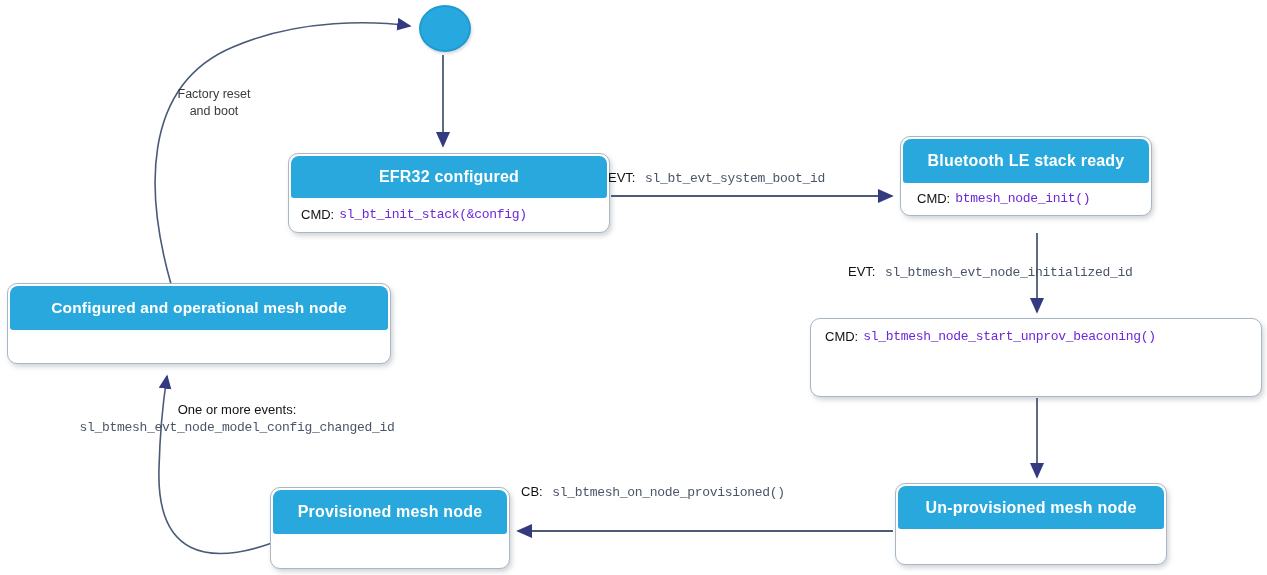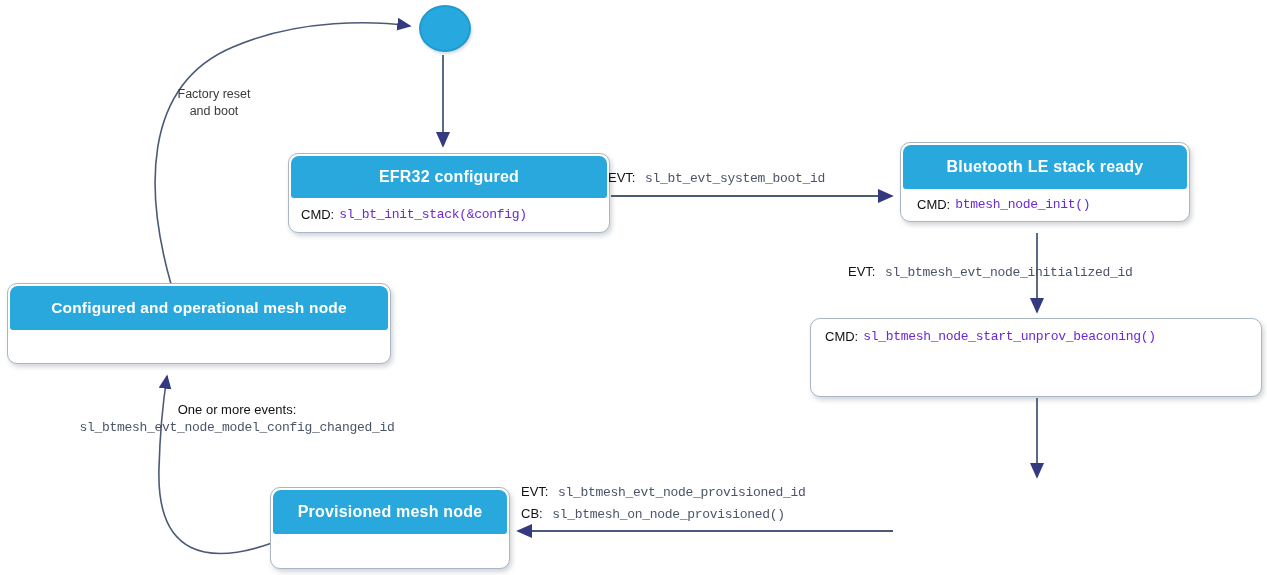--- a/index.html
+++ b/index.html
@@ -30,21 +30,21 @@
   .pfx{font-weight:normal;color:#111111;font-size:13px;}
   .code{
     font-family:"Liberation Mono",monospace;font-size:13px;color:#6d28d9;
     margin-left:5px;letter-spacing:-0.3px;
   }
 
   
   #st-efr32      {left:288px;top:153px;width:322px;height:80px;}
   #st-efr32 .state-header{height:42px;}
   #st-efr32 .state-body  {height:32px;}
-  #st-le         {left:900px;top:142px;width:290px;height:80px;}
+  #st-le         {left:900px;top:136px;width:252px;height:80px;}
   #st-le .state-header{height:44px;}
   #st-le .state-body  {height:30px;padding-left:14px;}
   #st-mesh       {left:810px;top:318px;width:452px;height:79px;}
   #st-mesh .state-header{height:42px;}
   #st-mesh .state-body  {height:31px;padding-left:12px;}
   #st-unprov     {left:895px;top:483px;width:272px;height:82px;}
   #st-unprov .state-header{height:43px;}
   #st-unprov .state-body  {height:33px;}
   #st-prov       {left:270px;top:487px;width:240px;height:82px;}
   #st-prov .state-header{height:44px;}
@@ -115,20 +115,24 @@
     </div>
   </div>
 
   <div class="state" id="st-mesh">
     <div class="state-body">
       <span class="pfx">CMD:</span>
       <span class="code">sl_btmesh_node_start_unprov_beaconing()</span>
     </div>
   </div>
 
+  <div class="state" id="st-unprov">
+    <div class="state-header">Un-provisioned mesh node</div>
+    <div class="state-body"></div>
+  </div>
 
   <div class="state" id="st-prov">
     <div class="state-header">Provisioned mesh node</div>
     <div class="state-body"></div>
   </div>
 
   <div class="state" id="st-config">
     <div class="state-header">Configured and operational mesh node</div>
     <div class="state-body"></div>
   </div>
@@ -138,24 +142,20 @@
     <span class="code">sl_bt_evt_system_boot_id</span>
   </div>
 
   <div class="edge-label" id="lbl-init">
     <span class="pfx">EVT:</span>
     <span class="code">sl_btmesh_evt_node_initialized_id</span>
   </div>
 
   <div class="edge-label" id="lbl-prov">
     <span class="row">
-      <span class="pfx">EVT:</span>
-      <span class="code">sl_btmesh_evt_node_provisioned_id</span>
-    </span>
-    <span class="row">
       <span class="pfx">CB:</span>
       <span class="code">sl_btmesh_on_node_provisioned()</span>
     </span>
   </div>
 
   <div class="edge-label" id="lbl-config">
     <span class="pfx">One or more events:</span>
     <span class="code">sl_btmesh_evt_node_model_config_changed_id</span>
   </div>
 

